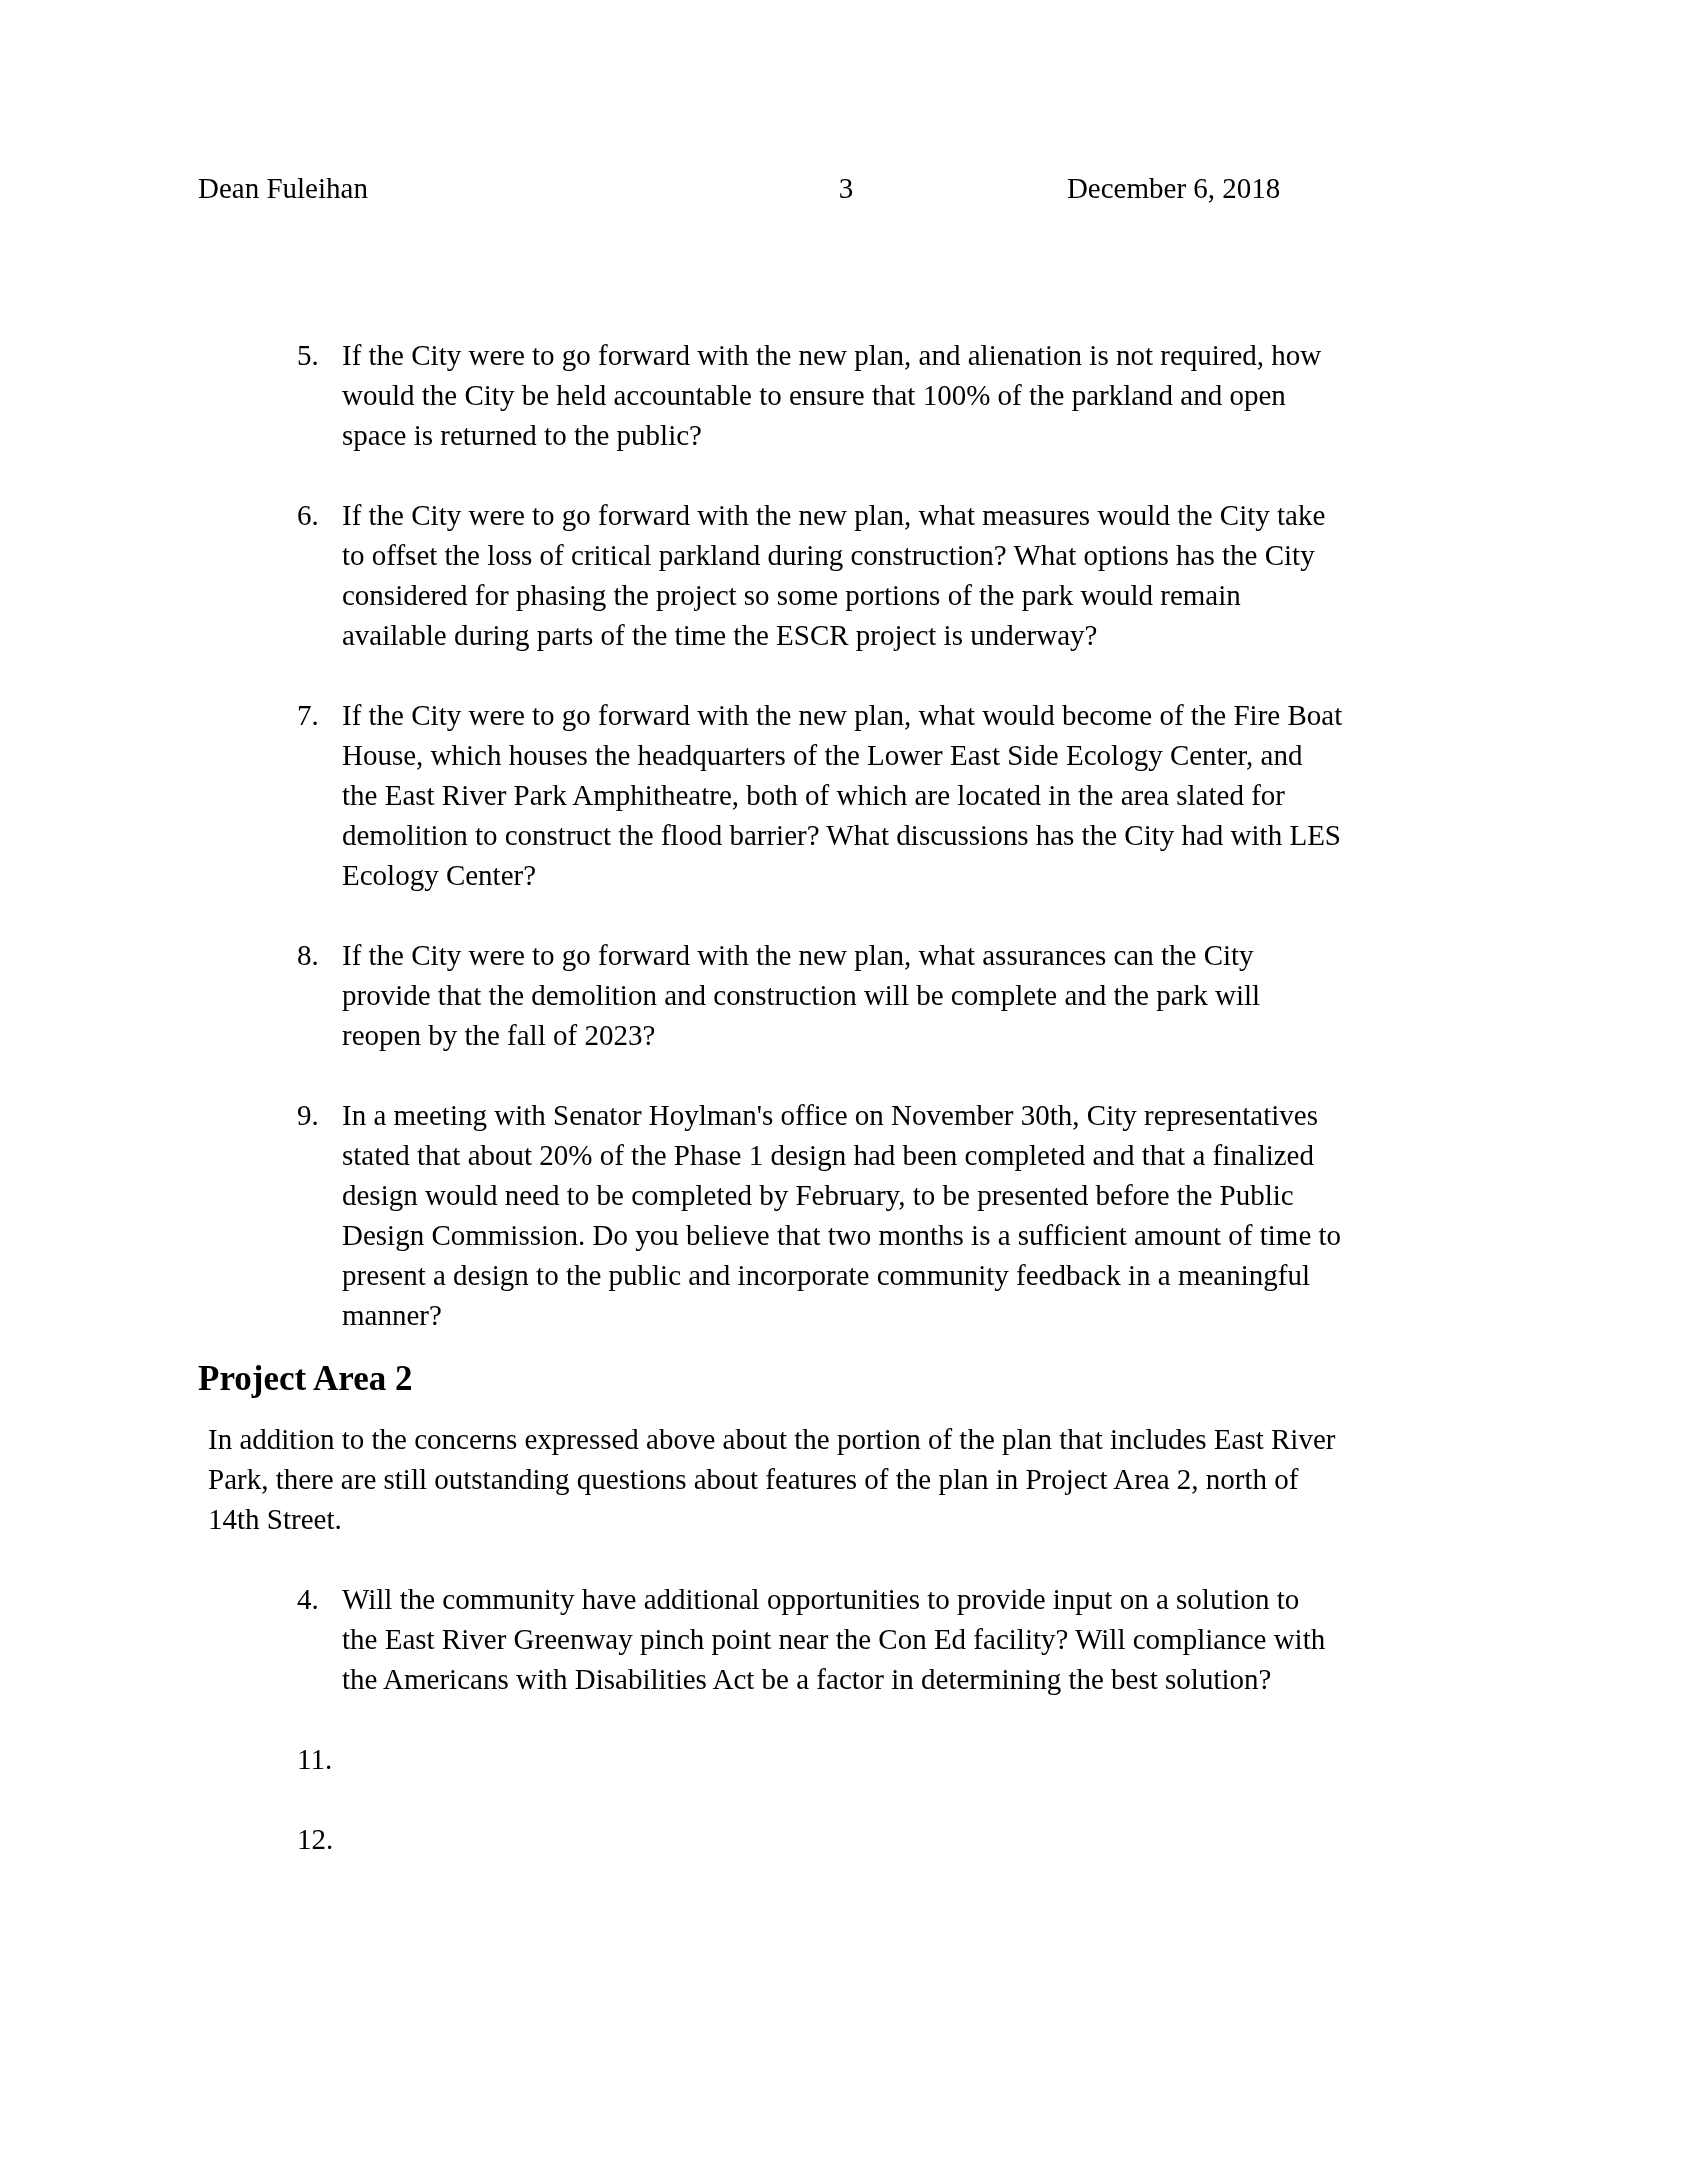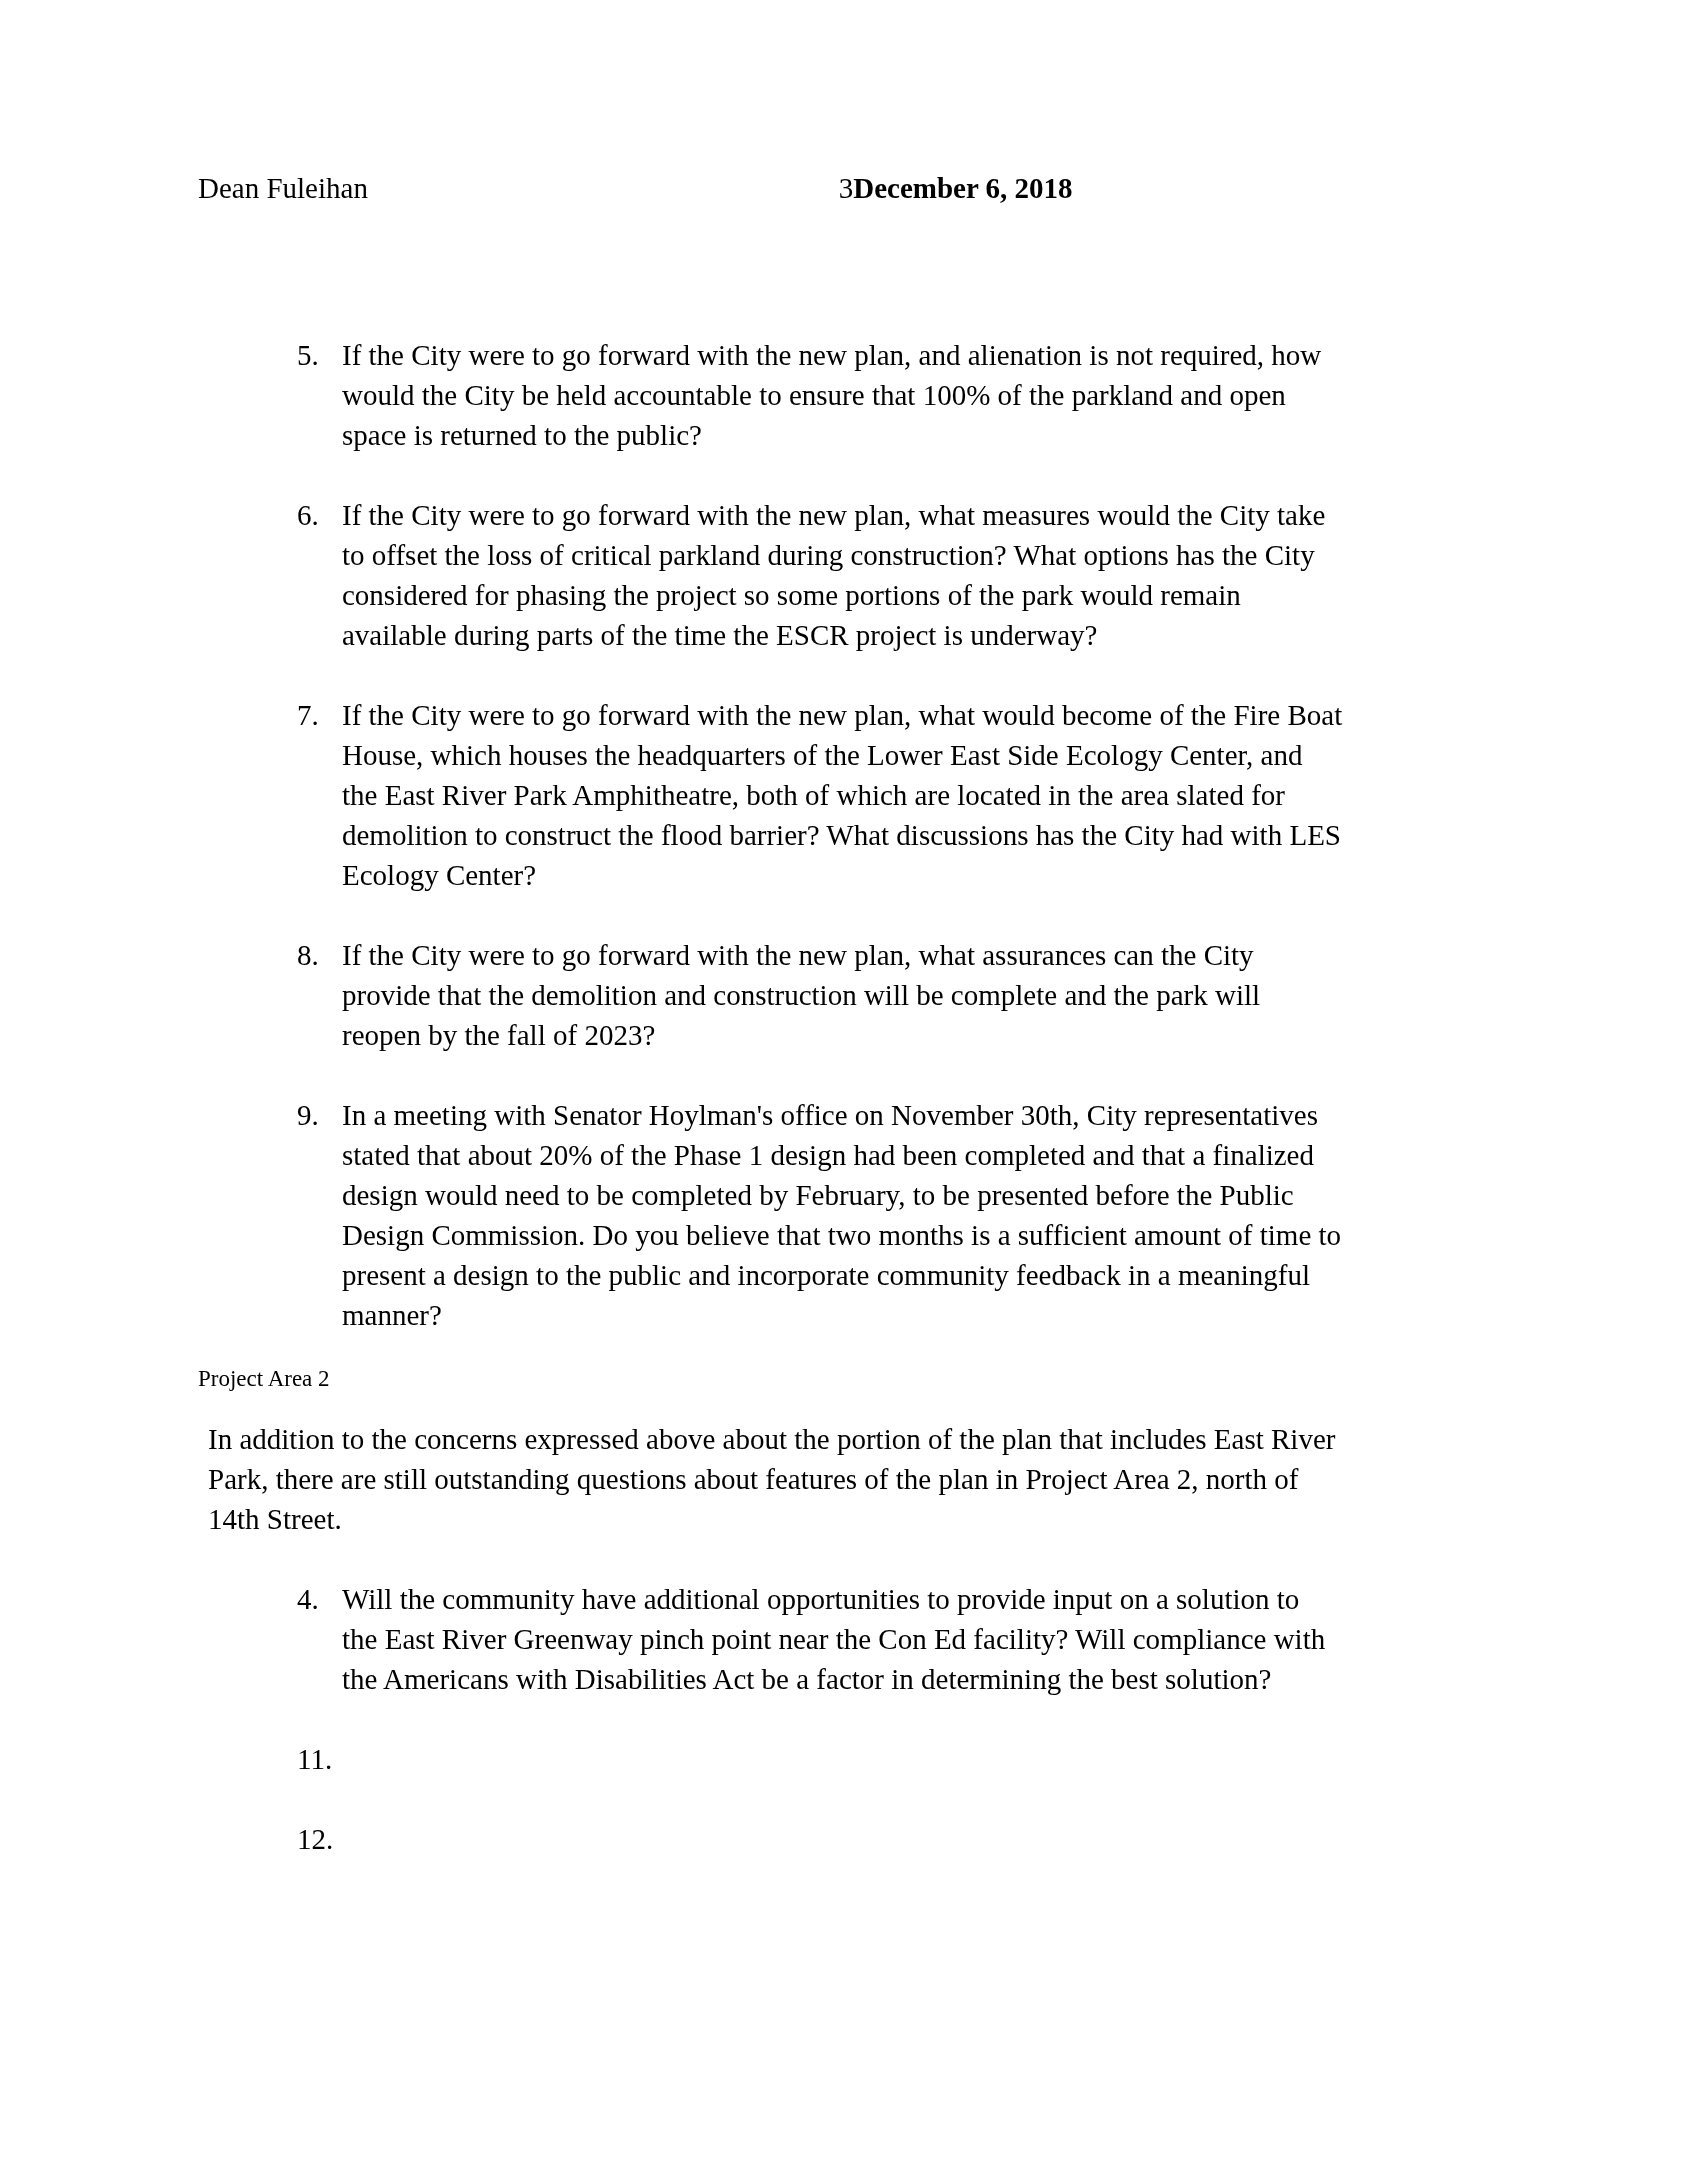--- a/index.html
+++ b/index.html
@@ -22,21 +22,21 @@
   .doc-header {
     position: absolute;
     top: 168px;
     left: 198px;
     right: 203px;
     display: flex;
     align-items: baseline;
   }
   .doc-header .h-left  { flex: 1 1 0; text-align: left; }
   .doc-header .h-center{ flex: 0 0 auto; text-align: center; }
-  .doc-header .h-right { flex: 1 1 0; text-align: left; font-weight: bold; }
+  .doc-header .h-right { flex: 1 1 0; text-align: center; }
 
   .content {
     position: absolute;
     top: 335px;
     left: 198px;
     right: 203px;
   }
   .q-item {
     display: flex;
     align-items: flex-start;
@@ -46,23 +46,23 @@
   .q-item.first { margin-top: 0; }
   .q-num {
     flex: 0 0 auto;
     min-width: 45px;
   }
   .q-text {
     white-space: pre-line;
   }
   .section-heading {
     margin: 24px 0 0 0;
-    font-size: 23px;
+    font-size: 35px;
     line-height: 40px;
-    font-weight: normal;
+    font-weight: bold;
   }
   .intro-paragraph {
     margin: 20px 0 0 10px;
     white-space: pre-line;
   }
 </style>
 </head>
 <body>
 
 <div class="page">

